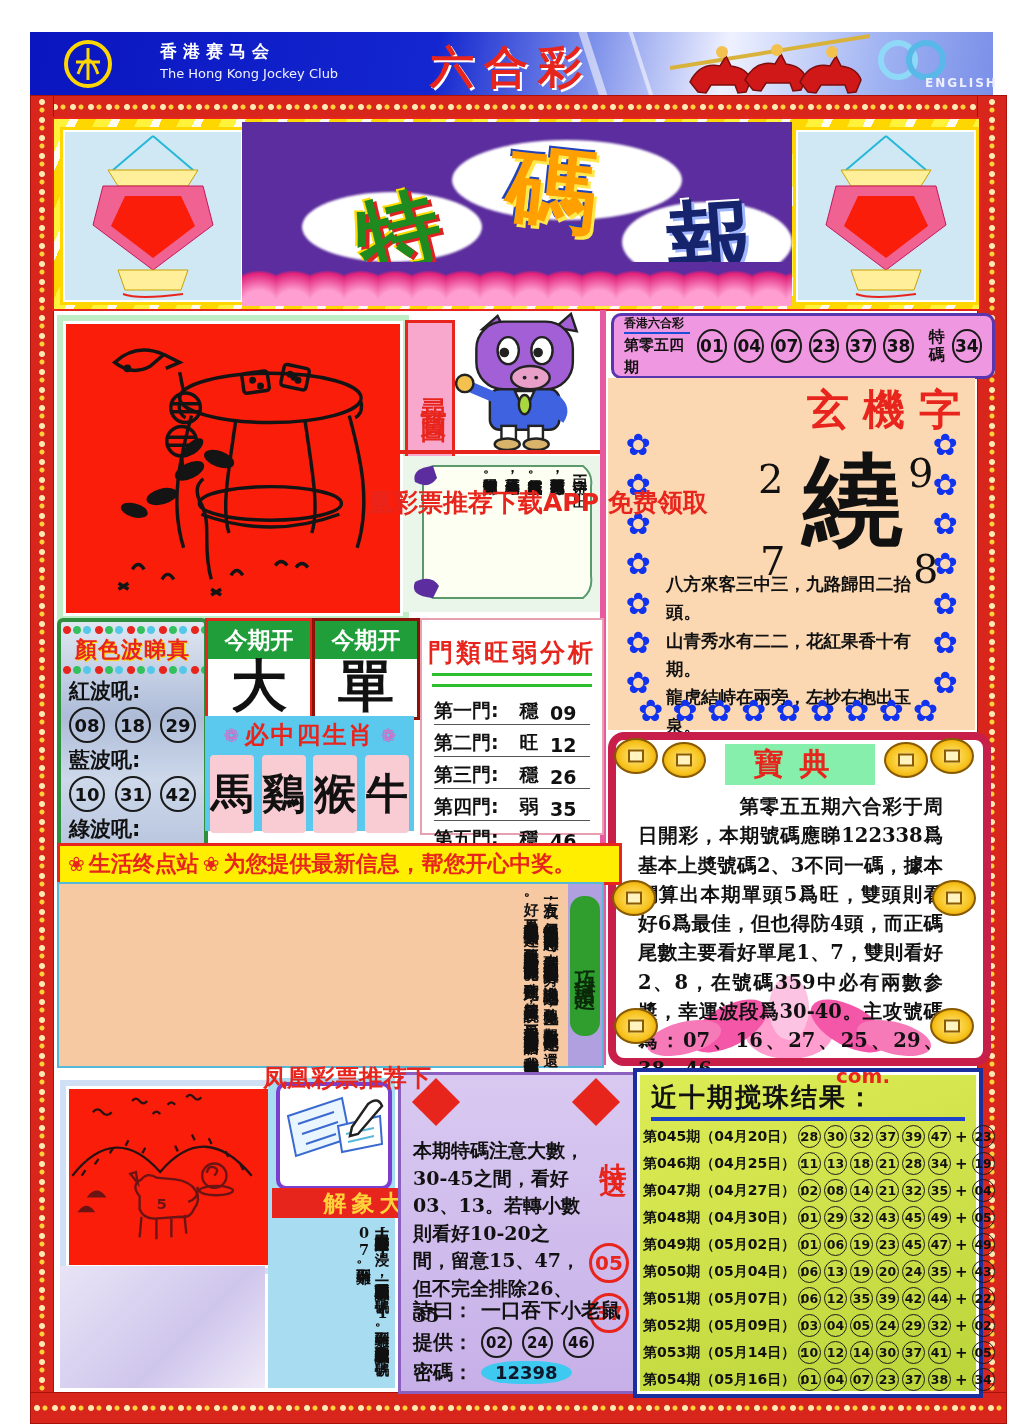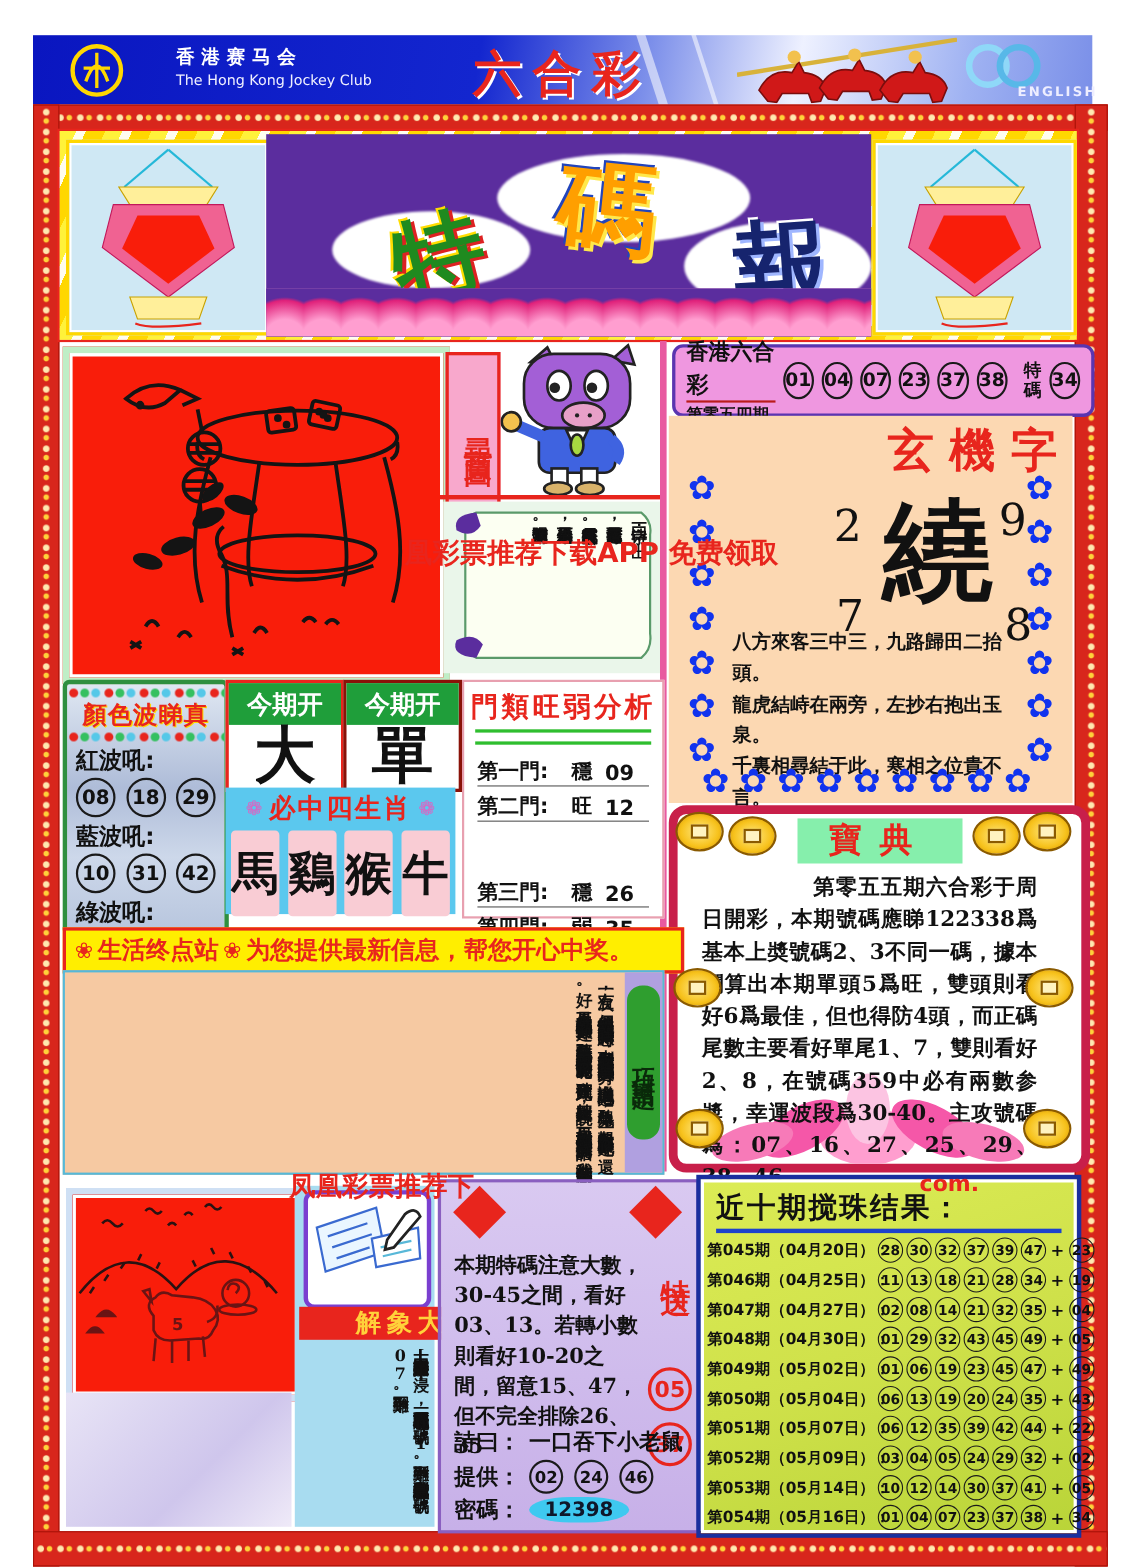--- a/index.html
+++ b/index.html
@@ -38,21 +38,21 @@
   
   .circ{display:inline-flex;align-items:center;justify-content:center;border:2.5px solid #1a1a1a;
         border-radius:50%;font-weight:bold;color:#111;background:transparent;}
   .circ.big{width:30px;height:30px;font-size:17px;}
   .circ.mid{width:32px;height:32px;font-size:18px;}
   .circ.small{width:21px;height:21px;font-size:12.5px;border-width:1.8px;flex:0 0 auto;}
   .circ.red{border-color:#e8251d;color:#e8251d;border-width:3px;width:34px;height:34px;font-size:20px;}
 
   
   .resbox{background:#ef97e0;border:3px solid #5a35b0;border-radius:10px;display:flex;align-items:center;padding:0 10px;gap:7px;}
-  .resbox .t1{font-size:20px;font-weight:bold;color:#111;border-bottom:2px solid #b91c1c;}
+  .resbox .t1{font-size:12px;font-weight:bold;color:#111;border-bottom:2px solid #1d4ed8;}
   .resbox .t2{font-size:15px;font-weight:bold;color:#111;}
   .speclab{font-size:16px;font-weight:bold;line-height:1.15;color:#111;text-align:center;}
 
   
   .xuanji{background:#fcd8b2;}
   .xj-title{color:#e8251d;font-size:42px;font-weight:bold;letter-spacing:14px;text-align:right;}
   .flowercol{display:flex;flex-direction:column;justify-content:space-between;align-items:center;}
   .flowerrow{display:flex;justify-content:space-between;align-items:center;}
   .flower{color:#1133ee;font-size:30px;line-height:1;}
   .xj-sub{font-size:27px;font-weight:bold;color:#111;}
@@ -334,20 +334,21 @@
         <span class="flower">✿</span>
         <span class="flower">✿</span>
       </div>
     <span class="abs xj-num" style="left:150px;top:78px;">2</span>
     <span class="abs xj-num" style="left:300px;top:72px;">9</span>
     <span class="abs xj-num" style="left:152px;top:160px;">7</span>
     <span class="abs xj-num" style="left:305px;top:168px;">8</span>
     <span class="abs xj-big serif" style="left:195px;top:72px;">繞</span>
     <div class="abs xj-poem serif" style="left:58px;top:192px;width:258px;" id="xuanji-poem">
         <div>八方來客三中三，九路歸田二抬頭。</div>
+        <div>山青秀水有二二，花紅果香十有期。</div>
         <div>龍虎結峙在兩旁，左抄右抱出玉泉。</div>
         <div>千裏相尋結于此，寒相之位貴不言。</div>
         <div>猜生肖：身紅百戰今又還。</div>
         <div>配：留下傷劍心　配：堆金積玉</div>
       </div>
     <div class="abs flowerrow" style="left:30px;top:318px;width:300px;" id="frb">
         <span class="flower">✿</span>
         <span class="flower">✿</span>
         <span class="flower">✿</span>
         <span class="flower">✿</span>
@@ -429,34 +430,34 @@
     </div>
     <div class="sx-cells" style="padding:4px 5px;" id="sx-cells">
         <div class="sx-cell" style="height: 78px;">馬</div>
         <div class="sx-cell" style="height: 78px;">鷄</div>
         <div class="sx-cell" style="height: 78px;">猴</div>
         <div class="sx-cell" style="height: 78px;">牛</div>
       </div>
   </div>
 
   <div class="abs ml" style="left:420px;top:618px;width:180px;height:213px;">
-    <div class="ml-title" style="margin-top:6px;">門類旺弱分析</div>
+    <div class="ml-title" style="margin-top:16px;">門類旺弱分析</div>
     <div class="ml-rule" style="margin:4px 10px;"></div>
     <div id="ml-rows" style="padding:2px 12px;">
         <div class="ml-row" style="height: 31px;">
           <span style="width: 74px;">第一門:</span>
           <span style="width: 42px; text-align: center;">穩</span>
           <span>09</span>
         </div>
         <div class="ml-row" style="height: 31px;">
           <span style="width: 74px;">第二門:</span>
           <span style="width: 42px; text-align: center;">旺</span>
           <span>12</span>
         </div>
-        <div class="ml-row" style="height: 31px; margin-top: 46px;">
+        <div class="ml-row" style="height: 31px;">
           <span style="width: 74px;">第三門:</span>
           <span style="width: 42px; text-align: center;">穩</span>
           <span>26</span>
         </div>
         <div class="ml-row" style="height: 31px;">
           <span style="width: 74px;">第四門:</span>
           <span style="width: 42px; text-align: center;">弱</span>
           <span>35</span>
         </div>
         <div class="ml-row" style="height: 31px;">

